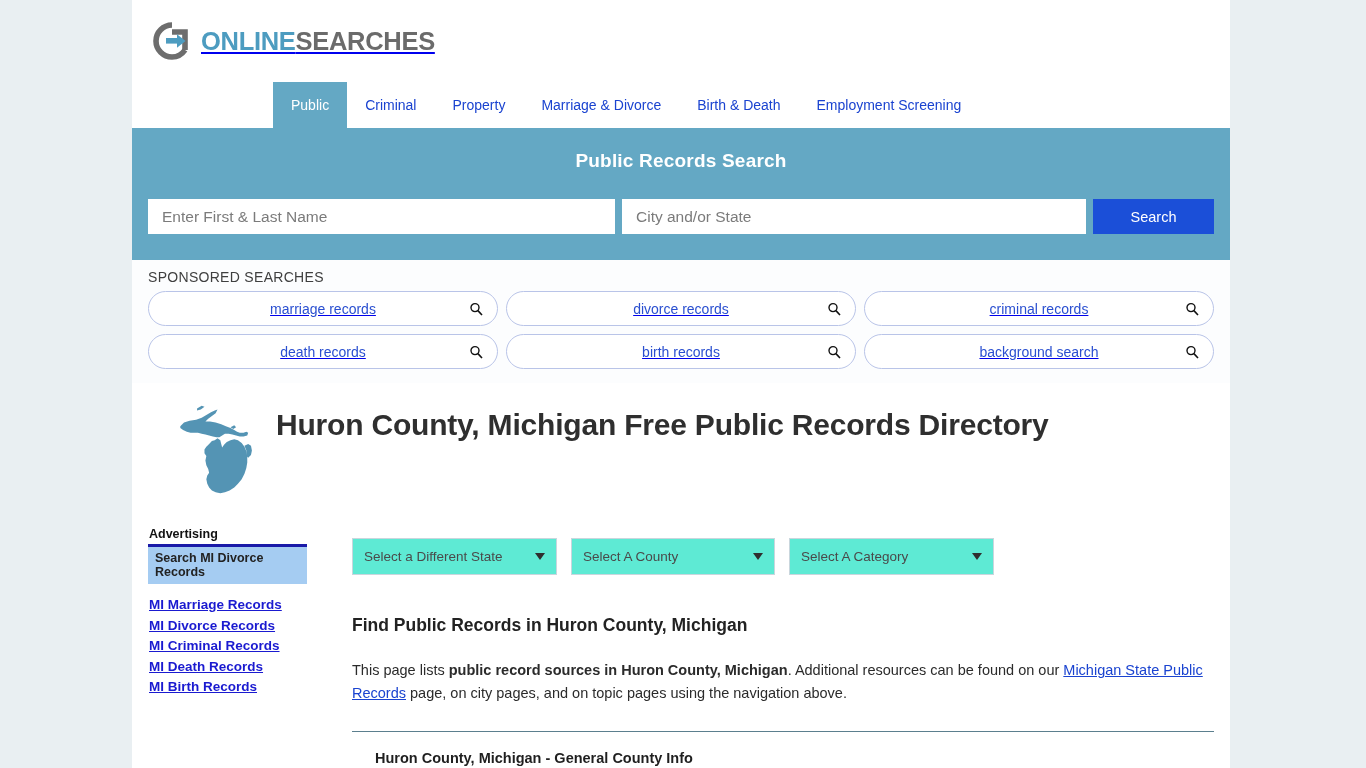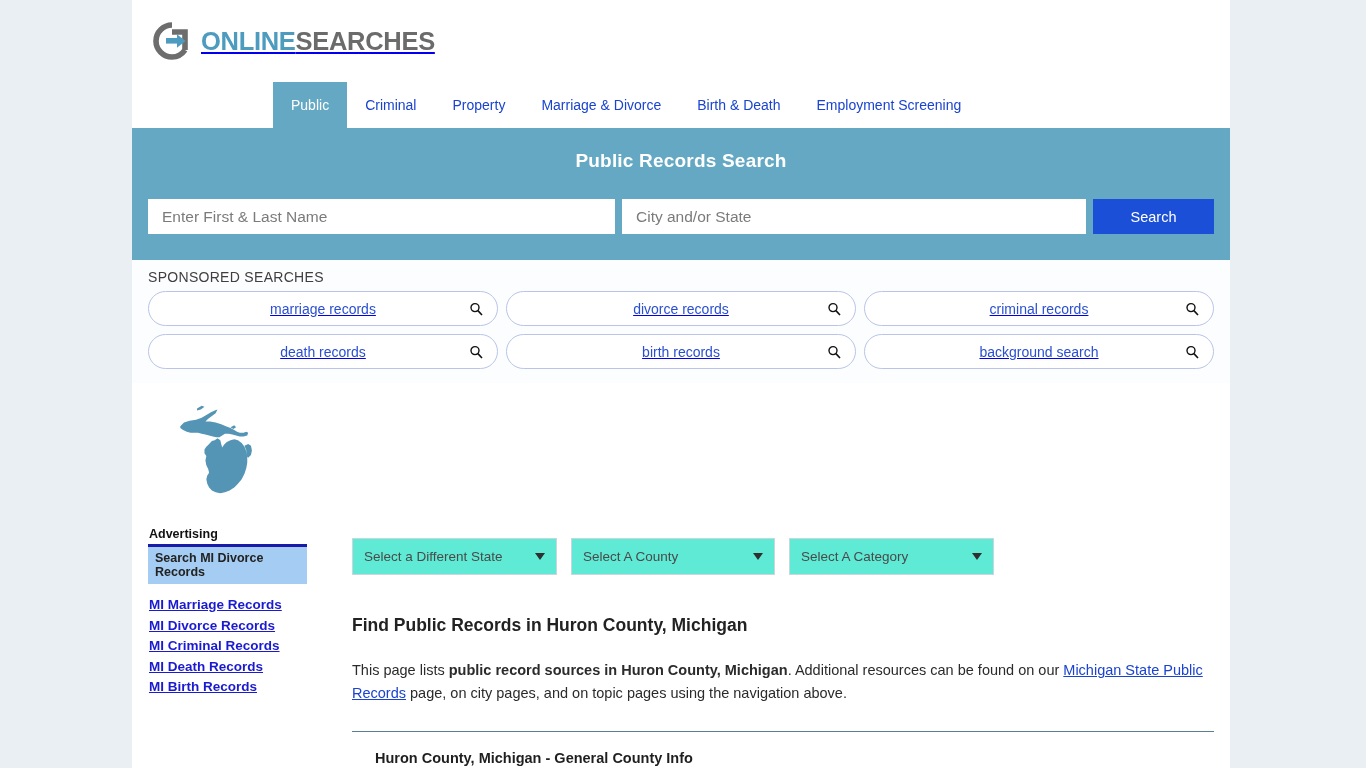--- a/index.html
+++ b/index.html
@@ -371,20 +371,21 @@
             <path d="M47 41 L50 39 L53 41 L54 45 L55 49 L57 46 L60 43 L64 41 L68 40
                      L72 41 L76 44 L79 48 L81 53 L82 59 L82 65 L81 71 L79 77 L76 83
                      L72 88 L68 92 L63 95 L58 97 L53 98 L48 97 L44 95 L41 92 L39 88
                      L38 83 L39 79 L41 76 L40 72 L38 68 L37 63 L38 58 L36 55 L36 51
                      L38 48 L41 45 L44 42 Z"></path>
 
             <path d="M79 47 L83 45 L86 47 L87 52 L86 57 L83 60 L81 58 L81 52 Z"></path>
           </g>
         </svg>
       </div>
+      <h1 class="page-title">Huron County, Michigan Free Public Records Directory</h1>
     </div>
 
     <div class="main">
 
       <aside class="col-left">
         <div class="ad-label">Advertising</div>
         <div class="ad-rule"></div>
         <div class="ad-heading">Search MI Divorce Records</div>
         <div class="ad-links">
           <a class="ad-link" href="#">MI Marriage Records</a>

